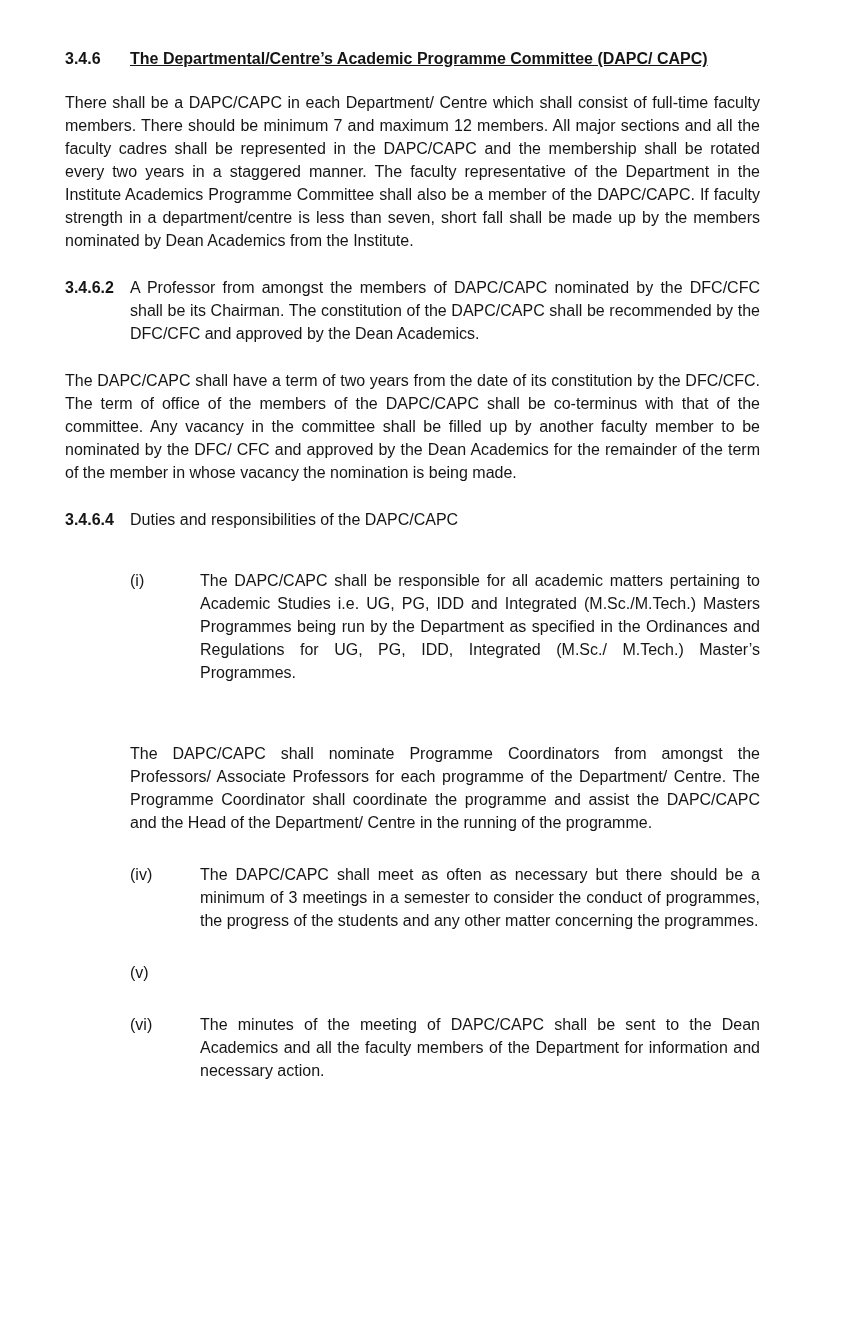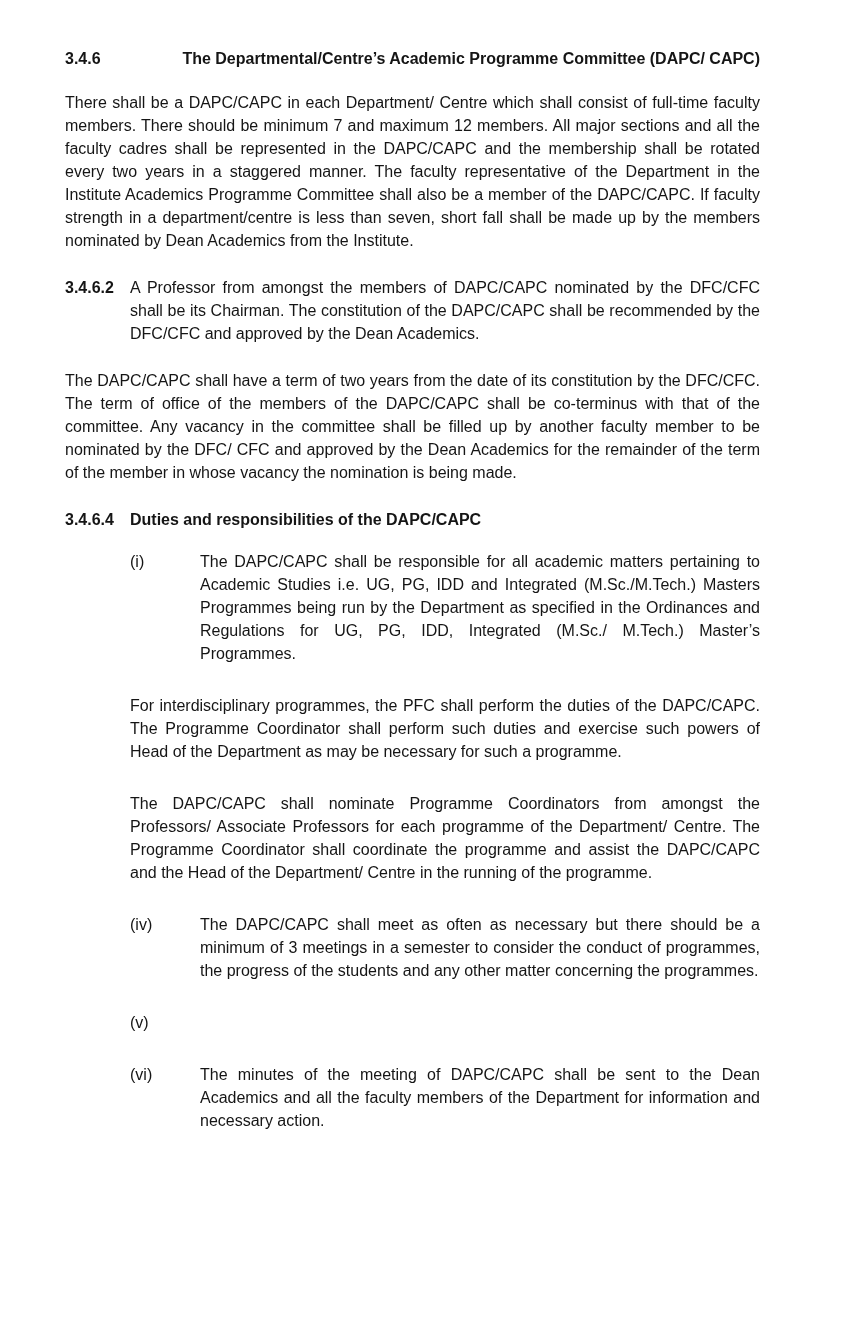--- a/index.html
+++ b/index.html
@@ -17,32 +17,33 @@
     font-size: 16px;
     line-height: 23px;
     color: #151515;
   }
   .row { display: flex; }
   .num {
     flex: 0 0 65px;
     width: 65px;
     font-weight: bold;
   }
-  .heading { margin-bottom: 21px; justify-content: space-between; }
+  .heading { margin-bottom: 21px; }
   .heading .heading-title {
     font-weight: bold;
     max-width: 610px;
+    text-decoration: underline;
   }
   .para { margin-bottom: 24px; }
   .body-text {
     flex: 1 1 auto;
     text-align: justify;
   }
-  .subheading { margin-bottom: 19px; }
-  .subheading .heading-title { font-weight: bold; }
+  .subheading { margin-bottom: 38px; }
+  .subheading .heading-title { font-weight: normal; }
   .duty {
     display: flex;
     margin-left: 65px;
     margin-bottom: 29px;
   }
   .marker {
     flex: 0 0 70px;
     width: 70px;
   }
 </style>
@@ -73,21 +74,20 @@
     <span class="num">3.4.6.4</span>
     <span class="heading-title">Duties and responsibilities of the DAPC/CAPC</span>
   </div>
 
   <div class="duty">
     <span class="marker">(i)</span>
     <div class="body-text">The DAPC/CAPC shall be responsible for all academic matters pertaining to Academic Studies i.e. UG, PG, IDD and Integrated (M.Sc./M.Tech.) Masters Programmes being run by the Department as specified in the Ordinances and Regulations for UG, PG, IDD, Integrated  (M.Sc./ M.Tech.) Master’s Programmes.</div>
   </div>
 
   <div class="duty">
-    <div class="body-text">For interdisciplinary programmes, the PFC shall perform the duties of the DAPC/CAPC. The Programme Coordinator shall perform such duties and exercise such powers of Head of the Department as may be necessary for such a programme.</div>
   </div>
 
   <div class="duty">
     <div class="body-text">The DAPC/CAPC shall nominate Programme Coordinators from amongst the Professors/ Associate Professors for each programme of the Department/ Centre. The Programme Coordinator shall coordinate the programme and assist the DAPC/CAPC and the Head of the Department/ Centre in the running of the programme.</div>
   </div>
 
   <div class="duty">
     <span class="marker">(iv)</span>
     <div class="body-text">The DAPC/CAPC shall meet as often as necessary but there should be a minimum of 3 meetings in a semester to consider the conduct of programmes, the progress of the students and any other matter concerning the programmes.</div>
   </div>

